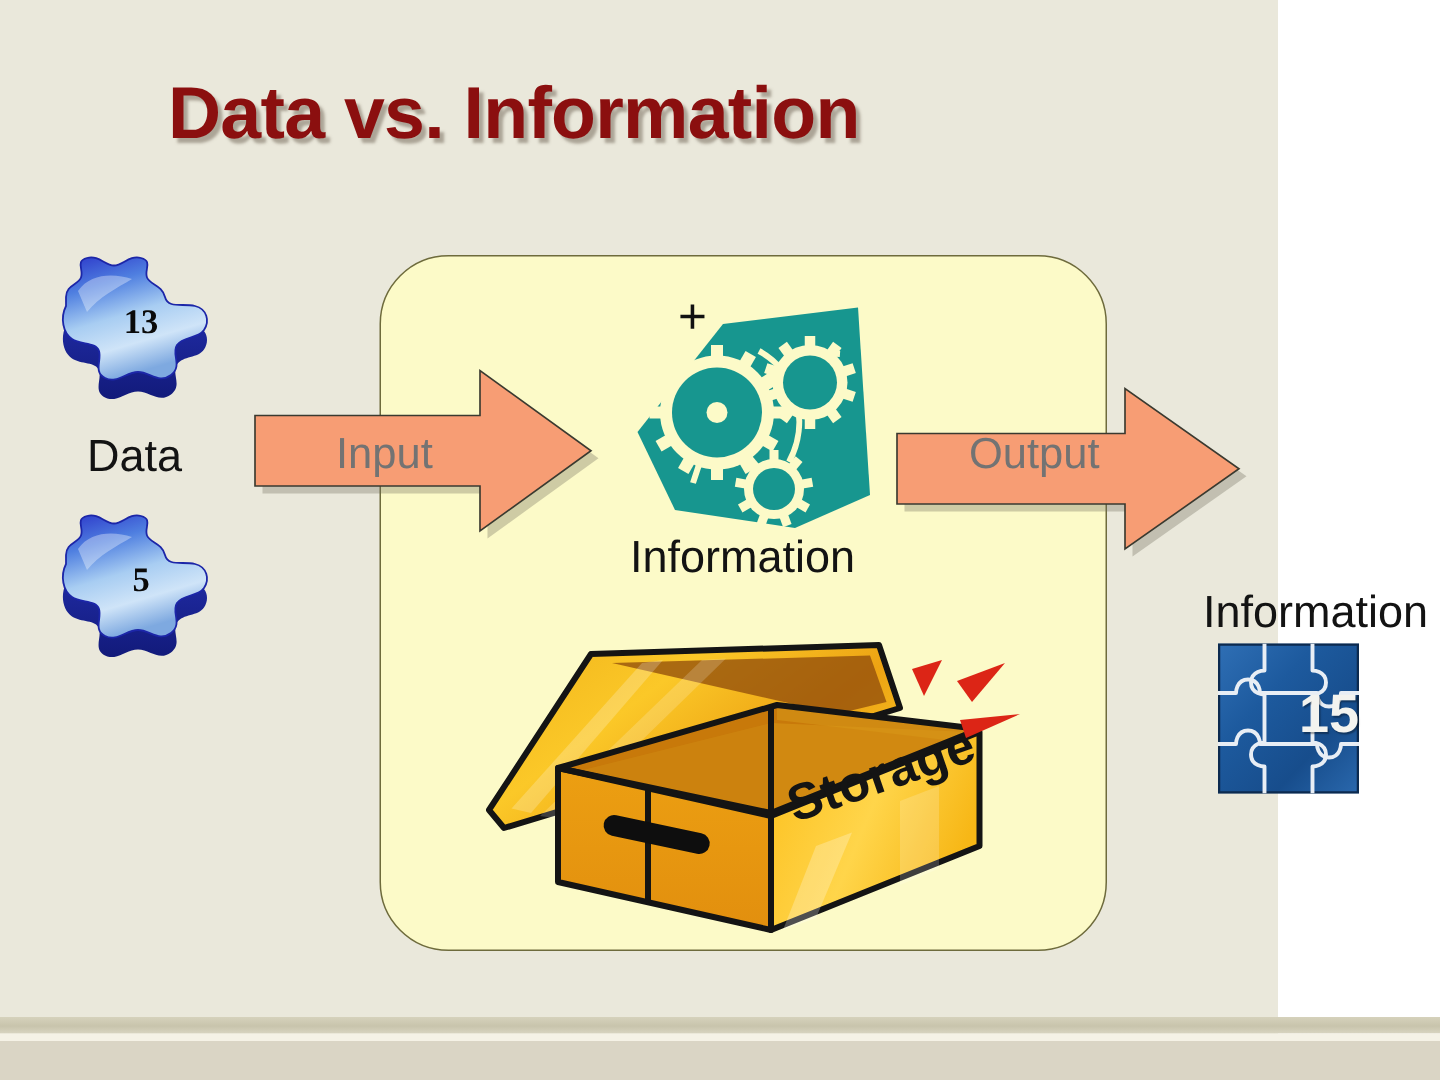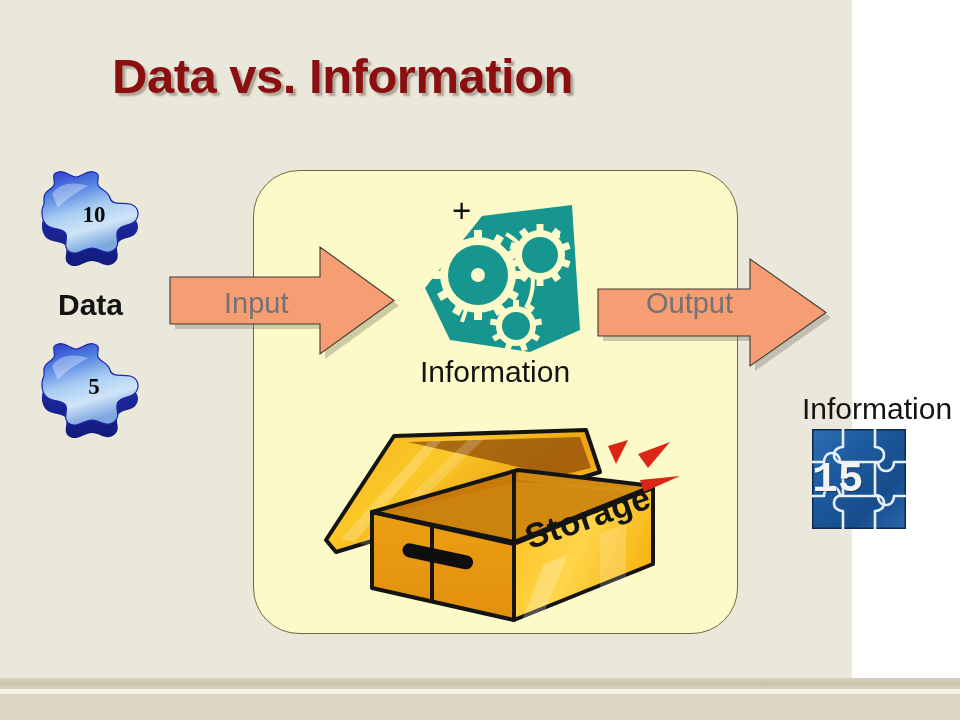--- a/index.html
+++ b/index.html
@@ -69,21 +69,21 @@
   #piece5  { left: 26px; top: 340px; }
   #piece5  .puzzle-num  { top: 34px; left: 2px; }
 
   
   .plain-label {
     position: absolute;
     font-family: "Liberation Sans", sans-serif;
     color: #131313;
     white-space: nowrap;
   }
-  #label-data        { left: 58px;  top: 288px; font-size: 30px; font-weight: bold; }
+  #label-data        { left: 58px;  top: 288px; font-size: 30px; }
   #label-processing  { left: 420px; top: 355px; font-size: 30px; }
   #label-information { left: 802px; top: 392px; font-size: 30px; }
   #label-plus        { left: 452px; top: 192px; font-size: 33px; color:#111; }
 
   
   .arrow {
     position: absolute;
   }
   .arrow svg { display: block; overflow: visible; }
   .arrow-text {
@@ -138,23 +138,23 @@
     top: 429px;
     width: 94px;
     height: 100px;
   }
   #info-puzzle svg { display: block; }
   #info-puzzle-num {
     position: absolute;
     left: 812px;
     top: 455px;
     width: 94px;
-    text-align: left;
-    font-family: Liberation Mono, monospace;
-    font-size: 43px;
+    text-align: right;
+    font-family: Liberation Sans, sans-serif;
+    font-size: 36px;
     font-weight: bold;
     color: #f3f3ef;
     text-shadow: 1px 1px 1px rgba(0,0,0,0.35);
   }
 
   
   #band-tan {
     position: absolute;
     left: 0; top: 678px;
     width: 960px; height: 11px;
@@ -210,21 +210,21 @@
       <path fill="url(#pzg1)" stroke="#1c26a8" stroke-width="1.2" d="
         M18,30 C18,22 26,22 28,17 C30,12 24,6 32,4 C40,2 44,9 50,9
         C56,9 60,2 68,4 C76,6 70,12 72,17 C74,22 82,22 84,30
         C86,38 96,34 104,36 C112,38 114,46 110,52
         C106,58 96,56 92,62 C88,68 96,76 88,82
         C80,88 74,80 66,80 C58,80 52,88 44,84
         C36,80 42,72 40,66 C38,60 28,62 22,58
         C16,54 14,44 18,36 Z"></path>
       <path fill="rgba(255,255,255,0.35)" d="M26,26 C34,14 50,14 62,18 C52,24 40,30 32,40 Z"></path>
     </svg>
-    <div class="puzzle-num">10</div>
+    <div class="puzzle-num">13</div>
   </div>
 
   <div id="piece5" class="puzzle-piece">
     <svg viewBox="0 0 132 98" xmlns="http://www.w3.org/2000/svg">
       <defs>
         <linearGradient id="pzg2" x1="0" y1="0" x2="0.35" y2="1">
           <stop offset="0%" stop-color="#2b36c9"></stop>
           <stop offset="28%" stop-color="#4f7fe0"></stop>
           <stop offset="55%" stop-color="#a8cdf2"></stop>
           <stop offset="78%" stop-color="#cfe4f8"></stop>

